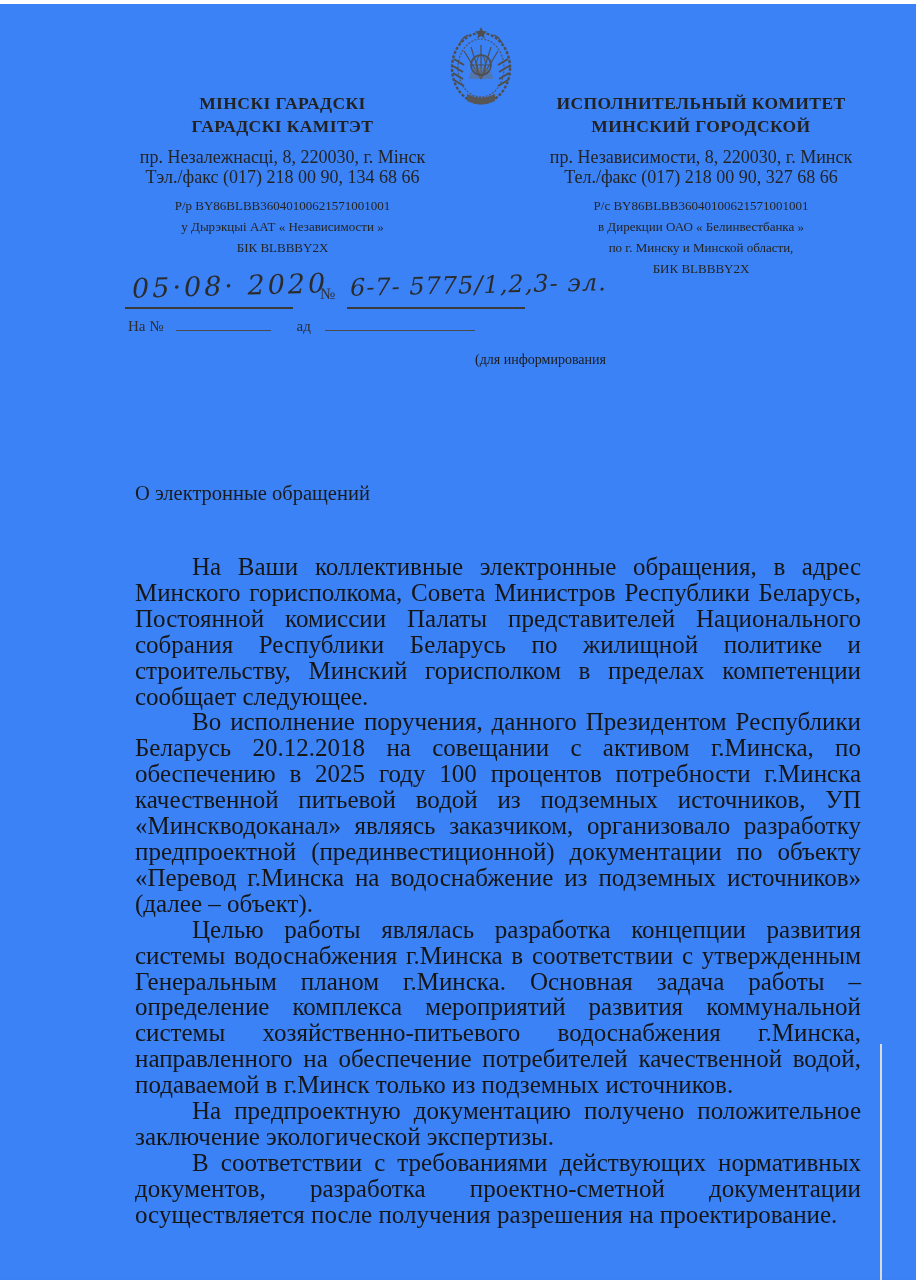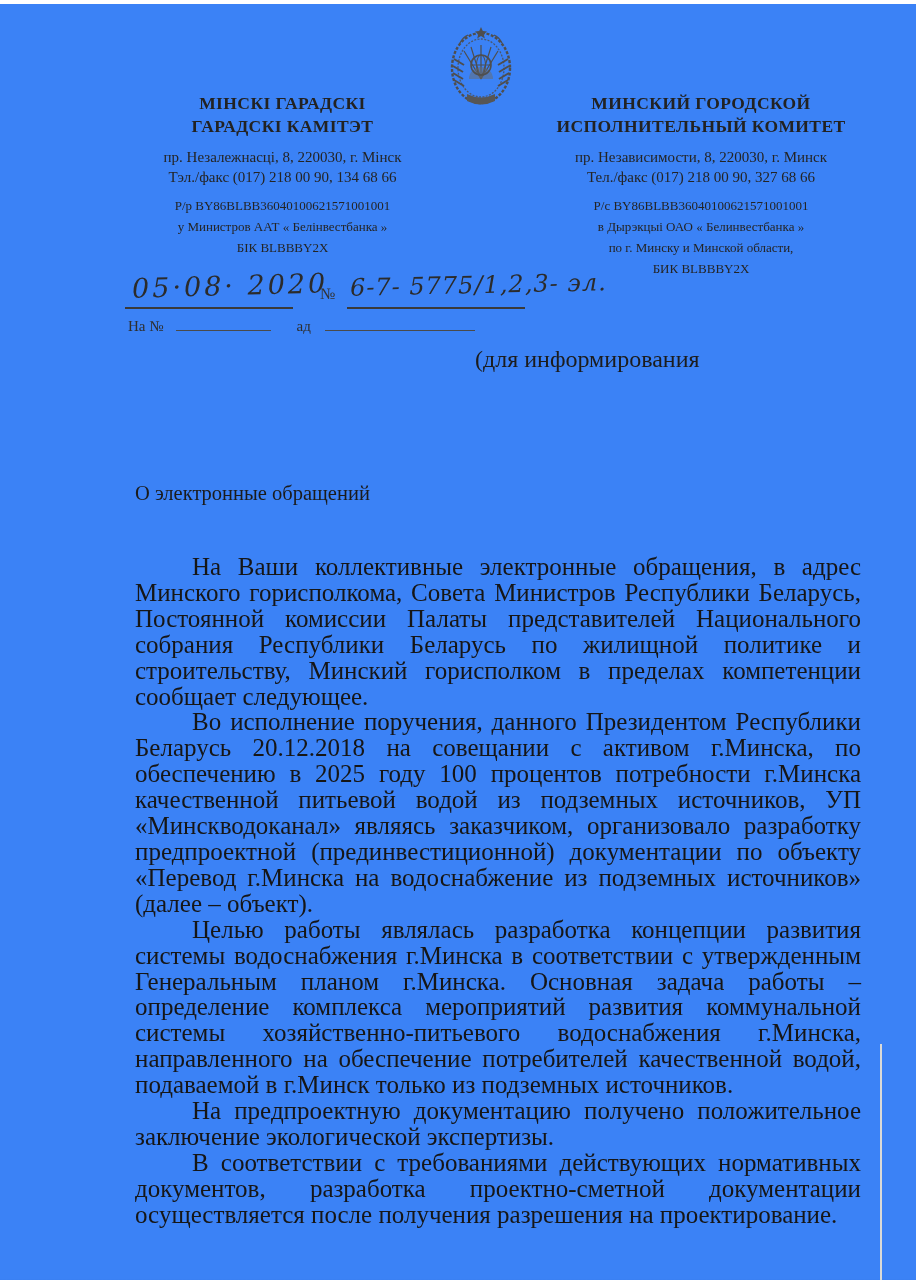--- a/index.html
+++ b/index.html
@@ -14,21 +14,21 @@
   }
 
   
   .emblem {
     position:absolute; left:440px; top:16px; width:82px; height:90px;
   }
   .header-col { position:absolute; text-align:center; }
   .header-col.left  { left:110px; top:88px; width:345px; }
   .header-col.right { left:525px; top:88px; width:352px; }
   .org-name { font-weight:bold; font-size:17.5px; line-height:23px; letter-spacing:0.4px; color:#222; }
-  .addr-block { margin-top:9px; font-size:15px; line-height:20px; color:#242424; }
+  .addr-block { margin-top:9px; font-size:18px; line-height:20px; color:#242424; }
   .bank-block { margin-top:8px; font-size:13px; line-height:21px; color:#242424; }
 
   
   .hand {
     font-family:"DejaVu Serif", serif;
     font-style:italic;
     color:#2b2b2b;
     white-space:nowrap;
   }
   .hw-date {
@@ -48,21 +48,21 @@
   .reply-line { position:absolute; left:128px; top:312px; font-size:15px; color:#2e2e2e; }
   .reply-label, .reply-date-label { display:inline-block;text-align:center; }
   .blank { display:inline-block; border-bottom:1.5px solid #4a4a4a; height:14px; vertical-align:baseline; }
   .blank.b1 { width:95px;  margin-left:12px; }
   .blank.b2 { width:150px; margin-left:14px; }
   .reply-date-label { margin-left:26px; }
 
   
   .recipient-note {
     position:absolute; left:475px; top:342px;
-    font-size:24px; line-height:27.5px; color:#1c1c1c;font-family:Liberation Serif, serif;
+    font-size:14px; line-height:27.5px; color:#1c1c1c;font-family:Liberation Serif, serif;
   }
 
   
   .subject {
     position:absolute; left:135px; top:478px;
     font-size:20.5px; color:#1b1b1b;
   }
   .body-text {
     position:absolute; left:135px; top:550px; width:726px;
     font-size:25px; line-height:25.9px;
@@ -126,37 +126,37 @@
     <div class="org-name">
       <div>МІНСКІ  ГАРАДСКІ</div>
       <div>ГАРАДСКІ  КАМІТЭТ</div>
     </div>
     <div class="addr-block">
       <div>пр. Незалежнасці, 8, 220030, г. Мінск</div>
       <div>Тэл./факс  (017) 218 00 90,  134 68 66</div>
     </div>
     <div class="bank-block">
       <div>Р/р BY86BLBB36040100621571001001</div>
-      <div>у  Министров  ААТ  « Белінвестбанка »</div>
+      <div>у  Дырэкцыі  ААТ  « Независимости »</div>
       <div>БІК  BLBBBY2X</div>
     </div>
   </div>
 
   <div class="header-col right">
     <div class="org-name">
+      <div>ИСПОЛНИТЕЛЬНЫЙ КОМИТЕТ</div>
       <div>МИНСКИЙ ГОРОДСКОЙ</div>
-      <div>ИСПОЛНИТЕЛЬНЫЙ КОМИТЕТ</div>
     </div>
     <div class="addr-block">
       <div>пр. Независимости, 8, 220030, г. Минск</div>
       <div>Тел./факс  (017) 218 00 90,  327 68 66</div>
     </div>
     <div class="bank-block">
       <div>Р/с BY86BLBB36040100621571001001</div>
-      <div>в  Дырэкцыі  ОАО  « Белинвестбанка »</div>
+      <div>в  Дирекции  ОАО  « Белинвестбанка »</div>
       <div>по г. Минску и Минской области,</div>
       <div>БИК  BLBBBY2X</div>
     </div>
   </div>
 
   <div class="hand hw-date">05·08· 2020</div>
   <div class="hw-underline-date"></div>
   <div class="no-sign">№</div>
   <div class="hand hw-number">6-7- 5775/1,2,3- эл.</div>
   <div class="hw-underline-number"></div>

